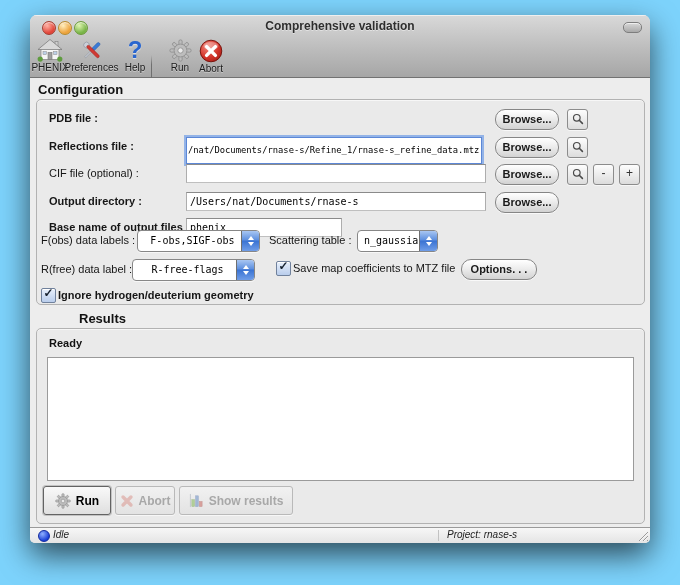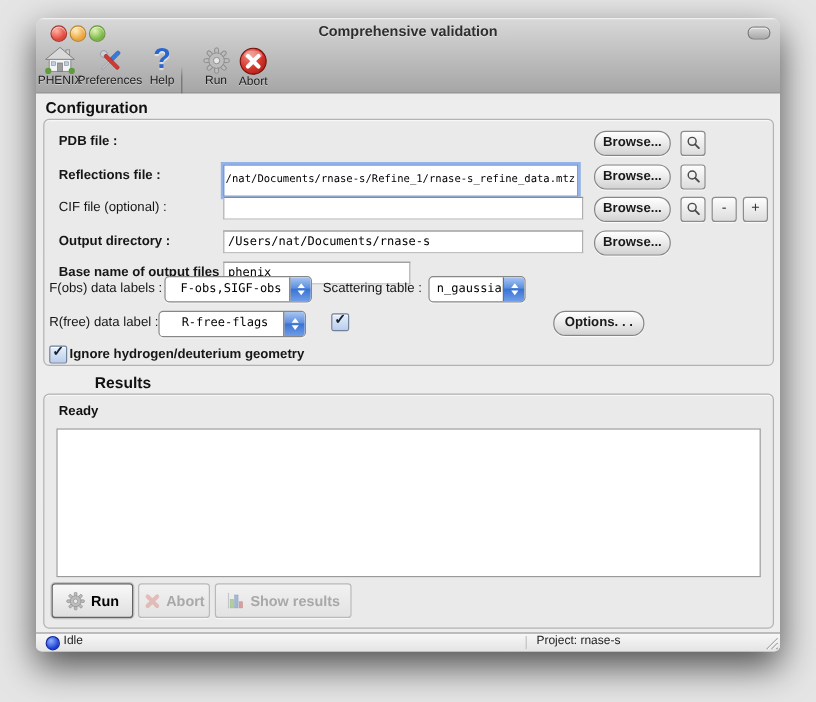--- a/index.html
+++ b/index.html
@@ -1,16 +1,16 @@
 <!DOCTYPE html>
 <html><head>
 <meta charset="utf-8">
 <style>
   html,body{margin:0;padding:0;background:#000;}
-  .stage{position:relative;width:680px;height:585px;background:#e5e5e5;overflow:hidden;
+  .stage{position:relative;width:680px;height:585px;background:#7dd3fc;overflow:hidden;
          font-family:"Liberation Sans",sans-serif;-webkit-font-smoothing:antialiased;}
   .window{position:absolute;left:30px;top:15px;width:620px;height:528px;
           background:#ededed;border-radius:7px 7px 5px 5px;overflow:hidden;
           box-shadow:0 12px 30px rgba(0,0,0,.65);}
   
   .chrome{position:absolute;left:0;top:0;width:100%;height:62px;
           background:linear-gradient(#d9d9d9,#bcbcbc 55%,#a6a6a6);
           border-bottom:1px solid #727272;box-shadow:inset 0 1px 0 #efefef;}
   .titlebar{position:absolute;left:0;top:0;width:100%;height:22px;}
   .win-title{position:absolute;left:0;right:0;top:4px;text-align:center;
@@ -82,21 +82,21 @@
           gap:5px;font-size:12px;font-weight:bold;color:#000;box-shadow:0 1px 0 rgba(255,255,255,.6);}
   .actbtn.primary{left:6px;width:66px;border-color:#636363;box-shadow:0 0 0 1px rgba(120,120,120,.35);}
   .actbtn.disabled{color:#a8a8a8;border-color:#b9b9b9;background:linear-gradient(#f1f1f1,#e3e3e3);}
   .ab2{left:78px;width:58px;} .ab3{left:142px;width:112px;}
   .dim{opacity:.5;}
   
   .statusbar{position:absolute;left:0;bottom:0;width:100%;height:15px;
              background:linear-gradient(#f7f7f7,#e4e4e4);border-top:1px solid #9a9a9a;}
   .sdot{position:absolute;left:8px;top:2px;width:10px;height:10px;border-radius:50%;
         background:radial-gradient(circle at 35% 30%,#8fb0ff,#1b3fd6 70%);border:1px solid #10289d;}
-  .stext{position:absolute;top:1px;font-size:10px;color:#222;}
+  .stext{position:absolute;top:1px;font-size:10px;color:#222;font-style:italic;}
   .s-idle{left:23px;} .s-proj{left:417px;}
   .s-div{position:absolute;left:408px;top:2px;width:1px;height:11px;background:#c2c2c2;}
   .grip{position:absolute;right:1px;bottom:1px;width:12px;height:12px;}
   .hidden-defs{position:absolute;width:0;height:0;overflow:hidden;}
 </style>
 </head>
 <body>
 
 <svg class="hidden-defs" xmlns="http://www.w3.org/2000/svg">
   <defs>
@@ -265,20 +265,21 @@
         <div class="popup" style="left:95px;top:159px;width:121px;">
           <span class="popup-val">R-free-flags</span>
           <span class="stepper">
               <i class="arr-up"></i>
               <i class="arr-dn"></i>
             </span>
         </div>
         <span class="checkbox" style="left:239px;top:161px;">
             <span class="check">✓</span>
           </span>
+        <span class="cb-label" style="left:256px;top:160px;">Save map coefficients to MTZ file</span>
         <div class="btn-pill" style="left:424px;top:159px;width:74px;">Options. . .</div>
 
         <span class="checkbox" style="left:4px;top:188px;">
             <span class="check">✓</span>
           </span>
         <span class="cb-label b" style="left:21px;top:187px;">Ignore hydrogen/deuterium geometry</span>
       </div>
 
       <div class="sec-h res">Results</div>
 

